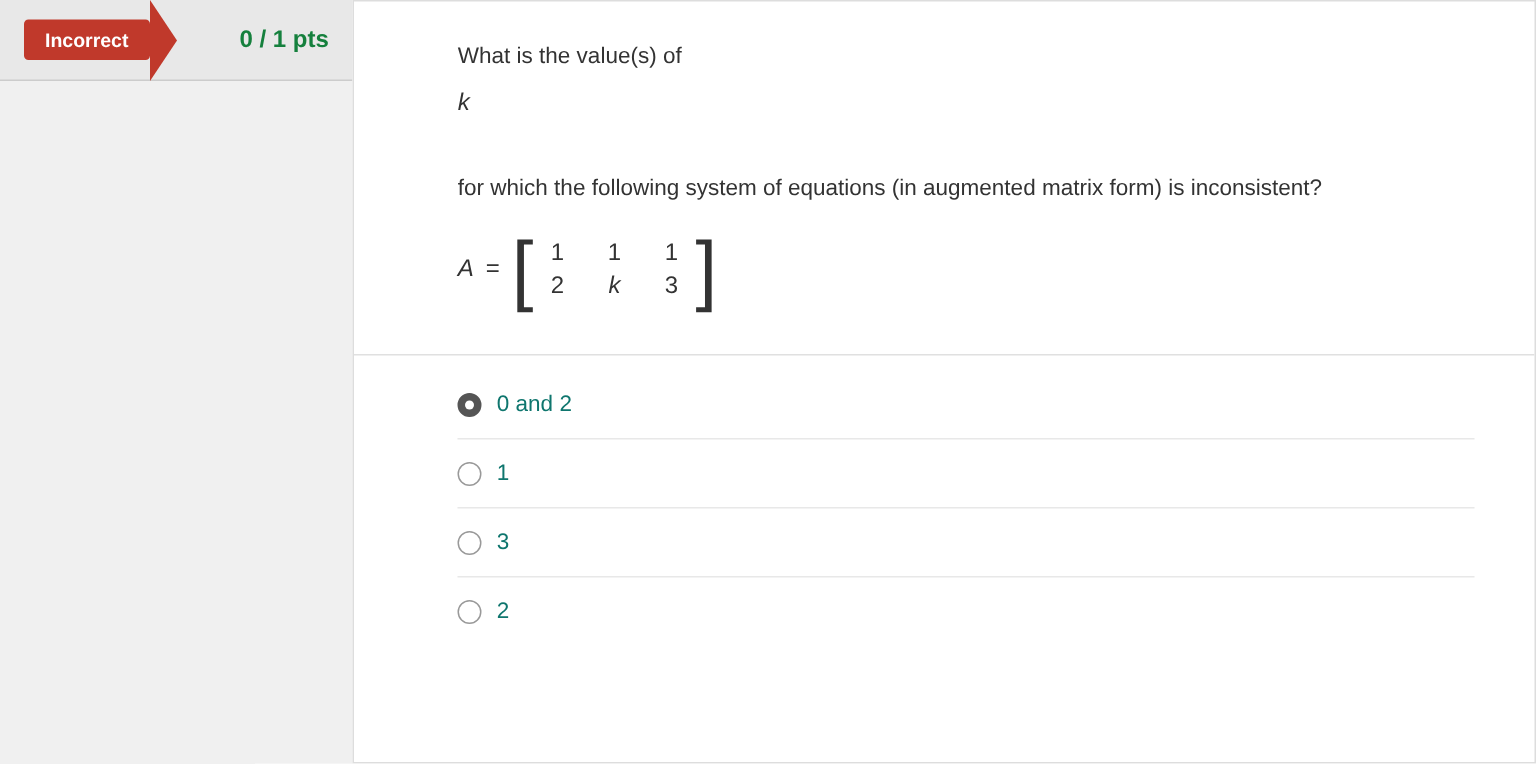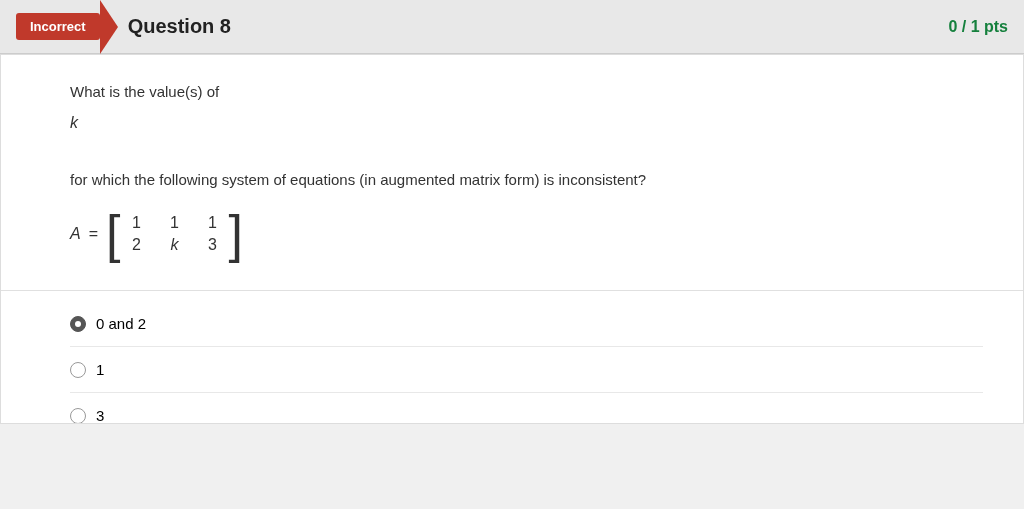--- a/index.html
+++ b/index.html
@@ -11,24 +11,24 @@
     body {
       font-family: Arial, sans-serif;
       background: #f0f0f0;
       width: 1024px;
       height: 509px;
       overflow: hidden;
     }
 
     .page-wrapper {
       width: 1024px;
-      height: 424px;
+      height: 509px;
       background: #f0f0f0;
       display: flex;
-      flex-direction: column;
+      flex-direction: row;
       justify-content: space-between;
     }
 
     
     .header-bar {
       display: flex;
       align-items: center;
       background: #e8e8e8;
       height: 54px;
       padding: 0 16px;
@@ -208,32 +208,31 @@
     .radio-btn.selected::after {
       content: '';
       width: 6px;
       height: 6px;
       border-radius: 50%;
       background: #fff;
     }
 
     .option-label {
       font-size: 15px;
-      color: #000000;
+      color: #0f766e;
     }
   </style>
 </head>
 <body>
 
 <div class="page-wrapper">
 
   <div class="header-bar">
     <div class="incorrect-badge">Incorrect</div>
     <div class="header-arrow"></div>
-    <span class="question-title">Question 8</span>
     <span class="points-label">0 / 1 pts</span>
   </div>
 
   <div class="content-area">
 
     <p class="question-text">What is the value(s) of</p>
 
     <span class="variable-k">k</span>
 
     <p class="question-text-2">for which the following system of equations (in augmented matrix form) is inconsistent?</p>

